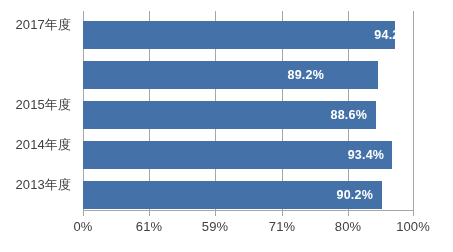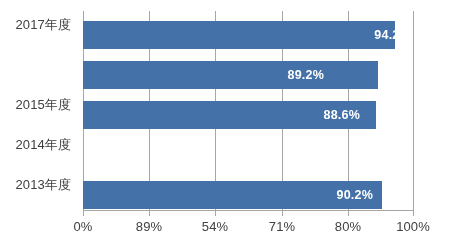--- a/index.html
+++ b/index.html
@@ -164,45 +164,49 @@
       <div class="bar-row" style="top: 10px; width: 311.802px; padding-left: 24px;">
         <div class="bar" style="width: 311.802px;"></div>
         <div class="bar-value">94.2%</div>
       </div>
 
       <div class="bar-row" style="top: 50px; width: 249px;">
         <div class="bar" style="width: 295.252px;"></div>
         <div class="bar-value">89.2%</div>
       </div>
 
-      <div class="bar-row" style="top: 90px; width: 285px;">
+      <div class="bar-row" style="top: 90px; width: 285px; padding-left: 7px;">
         <div class="bar" style="width: 293.266px;"></div>
         <div class="bar-value">88.6%</div>
       </div>
 
+      <div class="bar-row" style="top: 130px; width: 309.154px;">
+        <div class="bar" style="width: 309.154px;"></div>
+        <div class="bar-value">93.4%</div>
+      </div>
 
       <div class="bar-row" style="top: 170px; width: 298px;">
         <div class="bar" style="width: 298.562px;"></div>
         <div class="bar-value">90.2%</div>
       </div>
 
     </div>
   </div>
 
   <div class="xtick-marks">
     <div class="xtick-mark" style="left:0px;"></div>
     <div class="xtick-mark" style="left:66px;"></div>
     <div class="xtick-mark" style="left:132px;"></div>
     <div class="xtick-mark" style="left:199px;"></div>
     <div class="xtick-mark" style="left:265px;"></div>
     <div class="xtick-mark" style="left:330px;"></div>
   </div>
 
   <div class="xtick-labels">
     <div class="xtick-label" style="left:0px;">0%</div>
-    <div class="xtick-label" style="left:66px;">89%</div>
-    <div class="xtick-label" style="left:132px;">54%</div>
+    <div class="xtick-label" style="left:66px;">61%</div>
+    <div class="xtick-label" style="left:132px;">59%</div>
     <div class="xtick-label" style="left:199px;">71%</div>
     <div class="xtick-label" style="left:265px;">80%</div>
     <div class="xtick-label" style="left:330px;">100%</div>
   </div>
 
 </div>
 
 </body></html>

